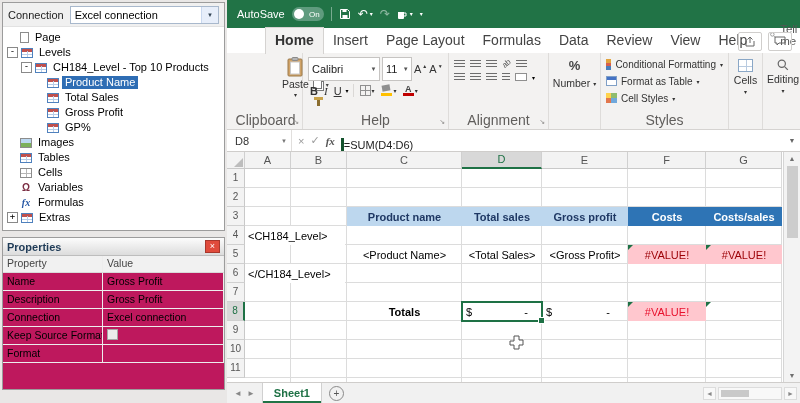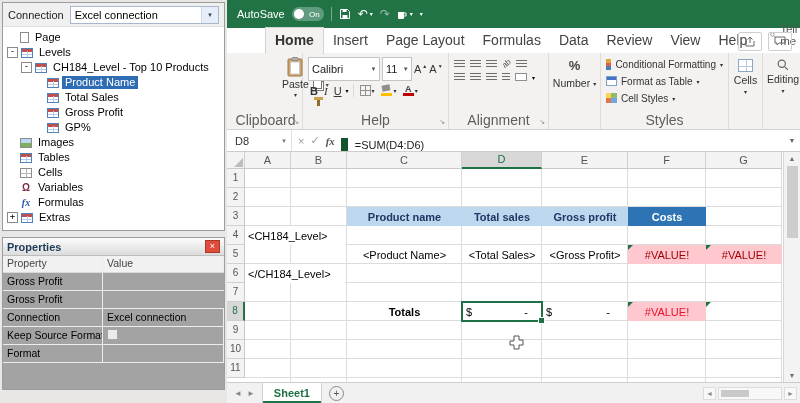--- a/index.html
+++ b/index.html
@@ -25,21 +25,21 @@
   .ic-table::before{content:"";position:absolute;left:0;right:0;top:5px;height:1px;background:#b9cde8;}
   .ic-page{flex-basis:9px;width:9px;height:11px;border:1px solid #8c8c8c;background:#fff;}
   .ic-img{border:1px solid #8c8c8c;background:linear-gradient(to top,#7cb05a 0 4px,#bcd8f0 4px);}
   .ic-cells{border:1px solid #8c8c8c;background:#fff;}
   .ic-cells::after{content:"";position:absolute;left:5px;top:0;bottom:0;width:1px;background:#b5b5b5;}
   .ic-cells::before{content:"";position:absolute;left:0;right:0;top:4px;height:1px;background:#b5b5b5;}
   .tglyph{flex:0 0 12px;width:12px;text-align:center;font-size:10px;line-height:10px;}
   .g-omega{color:#7b2d43;font-weight:bold;}
   .g-fx{color:#2456a4;font-style:italic;font-weight:bold;font-family:"Liberation Serif",serif;}
 
-  .props-panel{position:absolute;left:2px;top:237px;width:223px;height:153px;background:#a3a3a3;border:1px solid #9c9c9c;box-sizing:border-box;}
+  .props-panel{position:absolute;left:2px;top:237px;width:223px;height:153px;background:#be185d;border:1px solid #9c9c9c;box-sizing:border-box;}
   .props-head{height:18px;background:linear-gradient(#fcfcfc,#dcdcdc);border-bottom:1px solid #bdbdbd;display:flex;align-items:center;padding:0 4px;box-sizing:border-box;}
   .props-title{flex:1;font-size:11px;font-weight:bold;color:#1f3b57;}
   .props-close{width:15px;height:13px;background:#e04b3c;border:1px solid #a8372c;color:#fff;font-size:9px;line-height:11px;text-align:center;box-sizing:border-box;}
   .prow{display:grid;grid-template-columns:100px 1fr;height:17px;line-height:16px;border-bottom:1px solid #ededed;font-size:10.5px;color:#000;}
   .prow>div{padding-left:4px;overflow:hidden;white-space:nowrap;border-right:1px solid #ededed;box-sizing:border-box;}
   .prow.phead{height:16px;line-height:15px;background:#f1f1f1;color:#444;border-bottom:1px solid #d9d9d9;}
   .pcheck{display:inline-block;width:11px;height:11px;border:1px solid #a5a5a5;background:#ebebeb;margin-top:2px;box-sizing:border-box;}
 
   
   .excel{position:absolute;left:227px;top:0;width:573px;height:403px;background:#fff;}
@@ -103,21 +103,21 @@
   .g-cells{width:34px;display:flex;flex-direction:column;align-items:center;gap:2px;padding-top:6px;font-size:10.5px;color:#333;}
   .ico-cells{width:15px;height:13px;border:1px solid #8aa7c6;background:linear-gradient(to right,transparent 0 7px,#b9cbe0 7px 8px,transparent 8px),linear-gradient(to bottom,transparent 0 6px,#b9cbe0 6px 7px,transparent 7px),#fff;box-sizing:border-box;}
   .g-edit{width:40px;display:flex;flex-direction:column;align-items:center;gap:2px;padding-top:6px;font-size:10.5px;color:#333;border-right:none;}
 
   .xl-fbar{height:22px;background:#fff;border-bottom:1px solid #cfcdcb;display:flex;align-items:stretch;font-size:11px;color:#333;box-sizing:border-box;}
   .nbox{width:64px;display:flex;align-items:center;padding-left:8px;box-sizing:border-box;}
   .nb-dd{margin-left:auto;font-size:6px;color:#777;padding-right:4px;}
   .fsep{width:1px;background:#e1dfdd;}
   .fbtns{display:flex;align-items:center;gap:6px;padding:0 6px;color:#9a9a9a;}
   .fx{font-style:italic;color:#555;font-weight:bold;font-family:"Liberation Serif",serif;}
-  .ftext{flex:1;display:flex;align-items:center;padding-left:7px;border-left:7px solid #14532d;color:#222;margin-top:8px;}
+  .ftext{flex:1;display:flex;align-items:center;border-left:3px solid #14532d;color:#222;margin-top:8px;}
   .fbar-dd{width:16px;display:flex;align-items:center;justify-content:center;font-size:7px;color:#666;}
 
   .colheads{position:absolute;left:0;top:152px;height:17px;display:flex;}
   .ch{box-sizing:border-box;background:#f3f3f3;border-right:1px solid #d0d0d0;border-bottom:1px solid #c9c9c9;font-size:11px;color:#555;text-align:center;line-height:16px;}
   .ch.selc{background:#d8d8d8;border-bottom:2px solid #1e7145;color:#1e7145;line-height:14px;}
   .ch-corner{position:relative;}
   .ch-corner::after{content:"";position:absolute;right:1px;bottom:1px;border-left:9px solid transparent;border-bottom:9px solid #bdbdbd;}
   .grid-body{position:absolute;left:0;top:169px;width:555px;height:213px;background:#fff;overflow:hidden;}
   .rowlines{position:absolute;left:18px;top:0;width:537px;height:213px;background:repeating-linear-gradient(to bottom,transparent 0 18px,#dcdcdc 18px 19px);}
   .vline{position:absolute;top:0;height:213px;width:1px;background:#dcdcdc;}
@@ -228,23 +228,25 @@
   <div class="props-panel">
     <div class="props-head">
       <span class="props-title">Properties</span>
       <span class="props-close">×</span>
     </div>
     <div class="prow phead">
       <div>Property</div>
       <div>Value</div>
     </div>
     <div class="prow">
+      <div>Name</div>
       <div>Gross Profit</div>
     </div>
     <div class="prow">
+      <div>Description</div>
       <div>Gross Profit</div>
     </div>
     <div class="prow">
       <div>Connection</div>
       <div>Excel connection</div>
     </div>
     <div class="prow">
       <div>Keep Source Formats</div>
       <div><span class="pcheck"></span></div>
     </div>
@@ -490,20 +492,21 @@
         <div class="rh selr">8</div>
         <div class="rh">9</div>
         <div class="rh">10</div>
         <div class="rh">11</div>
       </div>
 
       <div class="cell hdrL" style="left:120px;top:38px;width:115px">Product name</div>
       <div class="cell hdrL" style="left:235px;top:38px;width:80px">Total sales</div>
       <div class="cell hdrL" style="left:315px;top:38px;width:86px">Gross profit</div>
       <div class="cell hdrD" style="left:401px;top:38px;width:78px">Costs</div>
+      <div class="cell hdrD" style="left:479px;top:38px;width:76px">Costs/sales</div>
 
       <div class="cell left" style="left:18px;top:57px;width:100px">&lt;CH184_Level&gt;</div>
 
       <div class="cell" style="left:120px;top:76px;width:115px">&lt;Product Name&gt;</div>
       <div class="cell" style="left:235px;top:76px;width:80px">&lt;Total Sales&gt;</div>
       <div class="cell" style="left:315px;top:76px;width:86px">&lt;Gross Profit&gt;</div>
       <div class="cell err tri" style="left:401px;top:76px;width:78px">#VALUE!</div>
       <div class="cell err tri" style="left:479px;top:76px;width:76px">#VALUE!</div>
 
       <div class="cell left" style="left:18px;top:95px;width:100px">&lt;/CH184_Level&gt;</div>

